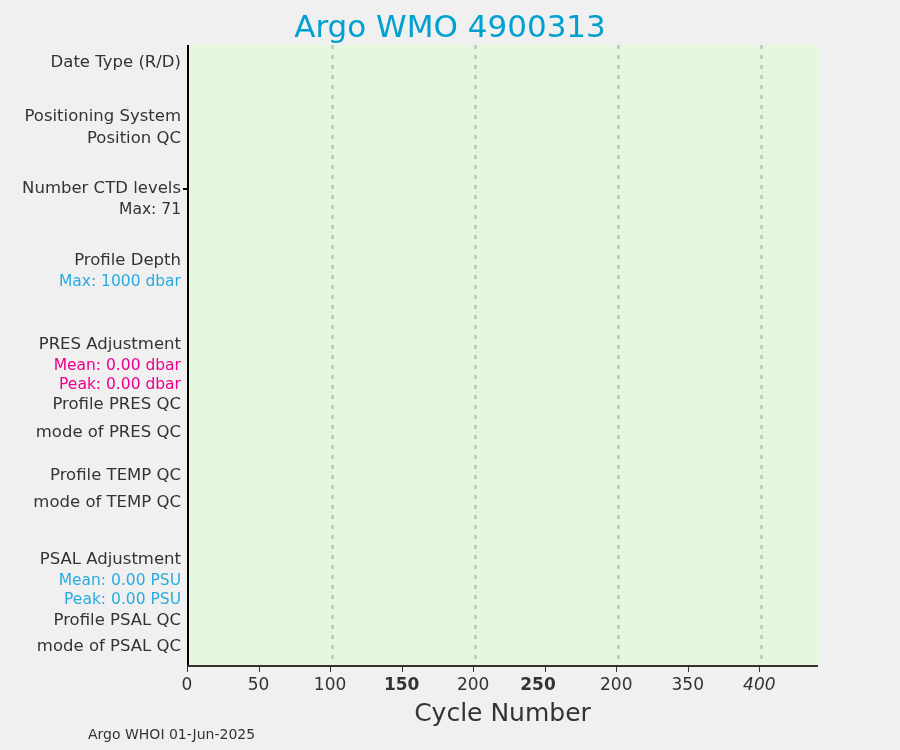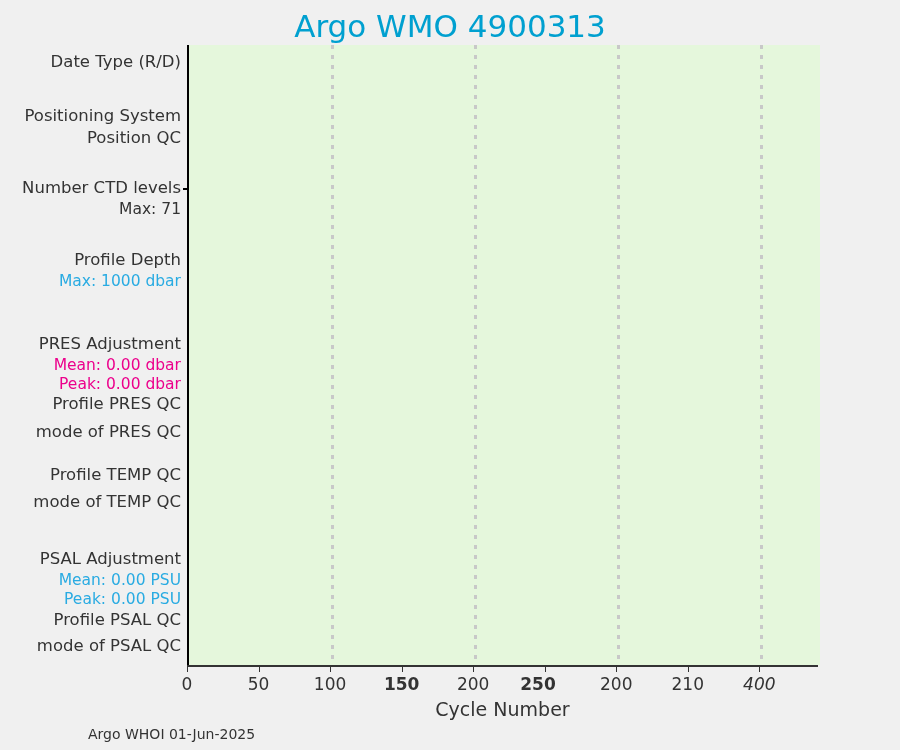--- a/index.html
+++ b/index.html
@@ -20,21 +20,21 @@
   #axis-line{
     position:absolute;left:187px;top:665px;width:631px;height:2px;background:#333;
   }
   .xtick{position:absolute;top:665px;width:1px;height:7px;background:#333;}
   .xticklabel{
     position:absolute;top:674px;font-size:17px;color:#333;
     text-align:center;width:60px;margin-left:-30px;
   }
   #xlabel{
     position:absolute;left:187px;top:698px;width:631px;text-align:center;
-    font-size:19px;color:#333;
+    font-size:25px;color:#333;
   }
   #footer{
     position:absolute;left:88px;top:726px;font-size:14px;color:#333;
   }
   
   .rowlabel{
     position:absolute;right:719px;width:420px;text-align:right;
     font-size:16.5px;color:#333;line-height:19px;white-space:nowrap;
   }
   .rowlabel.sub{font-size:15.5px;}
@@ -122,18 +122,18 @@
     <div class="xticklabel" style="left: 330.084px;">100</div>
     <div class="xtick" style="left: 401.626px;"></div>
     <div class="xticklabel" style="left: 401.626px; font-weight: bold;">150</div>
     <div class="xtick" style="left: 473.168px;"></div>
     <div class="xticklabel" style="left: 473.168px;">200</div>
     <div class="xtick" style="left: 544.71px;"></div>
     <div class="xticklabel" style="left: 538px; font-weight: bold;">250</div>
     <div class="xtick" style="left: 616.252px;"></div>
     <div class="xticklabel" style="left: 616.252px;">200</div>
     <div class="xtick" style="left: 687.794px;"></div>
-    <div class="xticklabel" style="left: 687.794px;">210</div>
+    <div class="xticklabel" style="left: 687.794px;">350</div>
     <div class="xtick" style="left: 759.336px;"></div>
     <div class="xticklabel" style="left: 759.336px; font-style: italic;">400</div>
   </div>
 <div id="xlabel">Cycle Number</div>
 <div id="footer">Argo WHOI 01-Jun-2025</div>
 
 </body></html>

